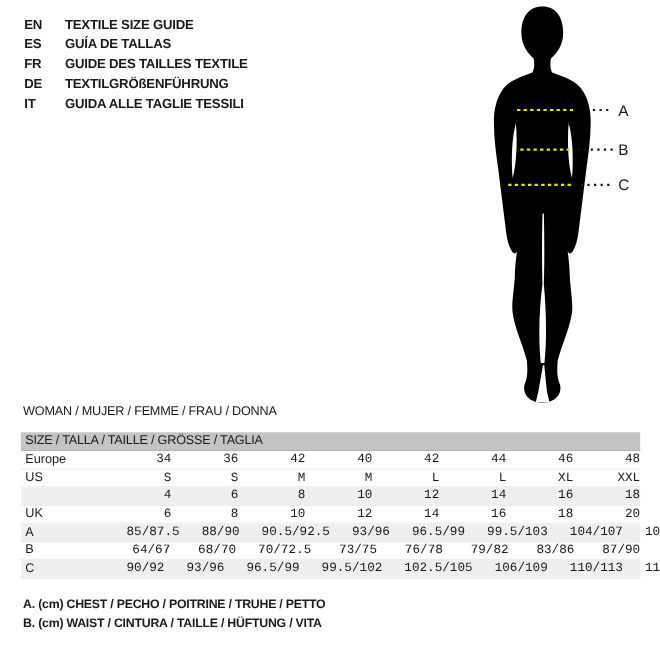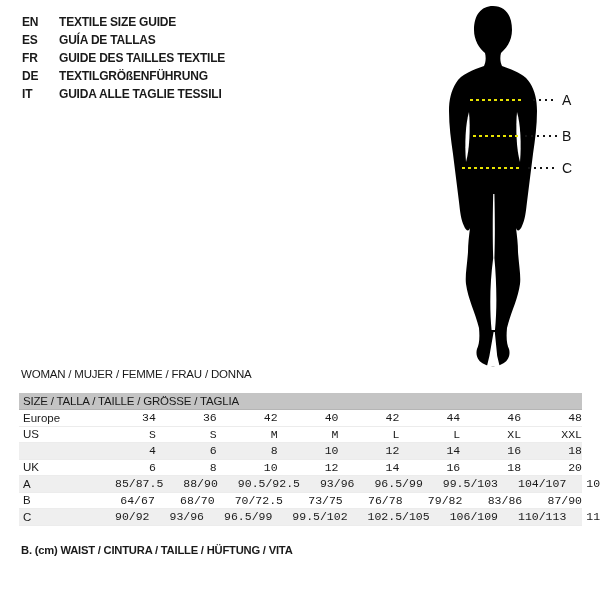--- a/index.html
+++ b/index.html
@@ -184,14 +184,15 @@
     <span class="cell-value">96.5/99</span>
     <span class="cell-value">99.5/102</span>
     <span class="cell-value">102.5/105</span>
     <span class="cell-value">106/109</span>
     <span class="cell-value">110/113</span>
     <span class="cell-value">114/119</span>
   </div>
 </div>
 
 <div class="legend-block">
+  <div class="legend-row">A. (cm) CHEST / PECHO / POITRINE / TRUHE / PETTO</div>
   <div class="legend-row">B. (cm) WAIST / CINTURA / TAILLE / HÜFTUNG / VITA</div>
 </div>
 
 </body></html>

